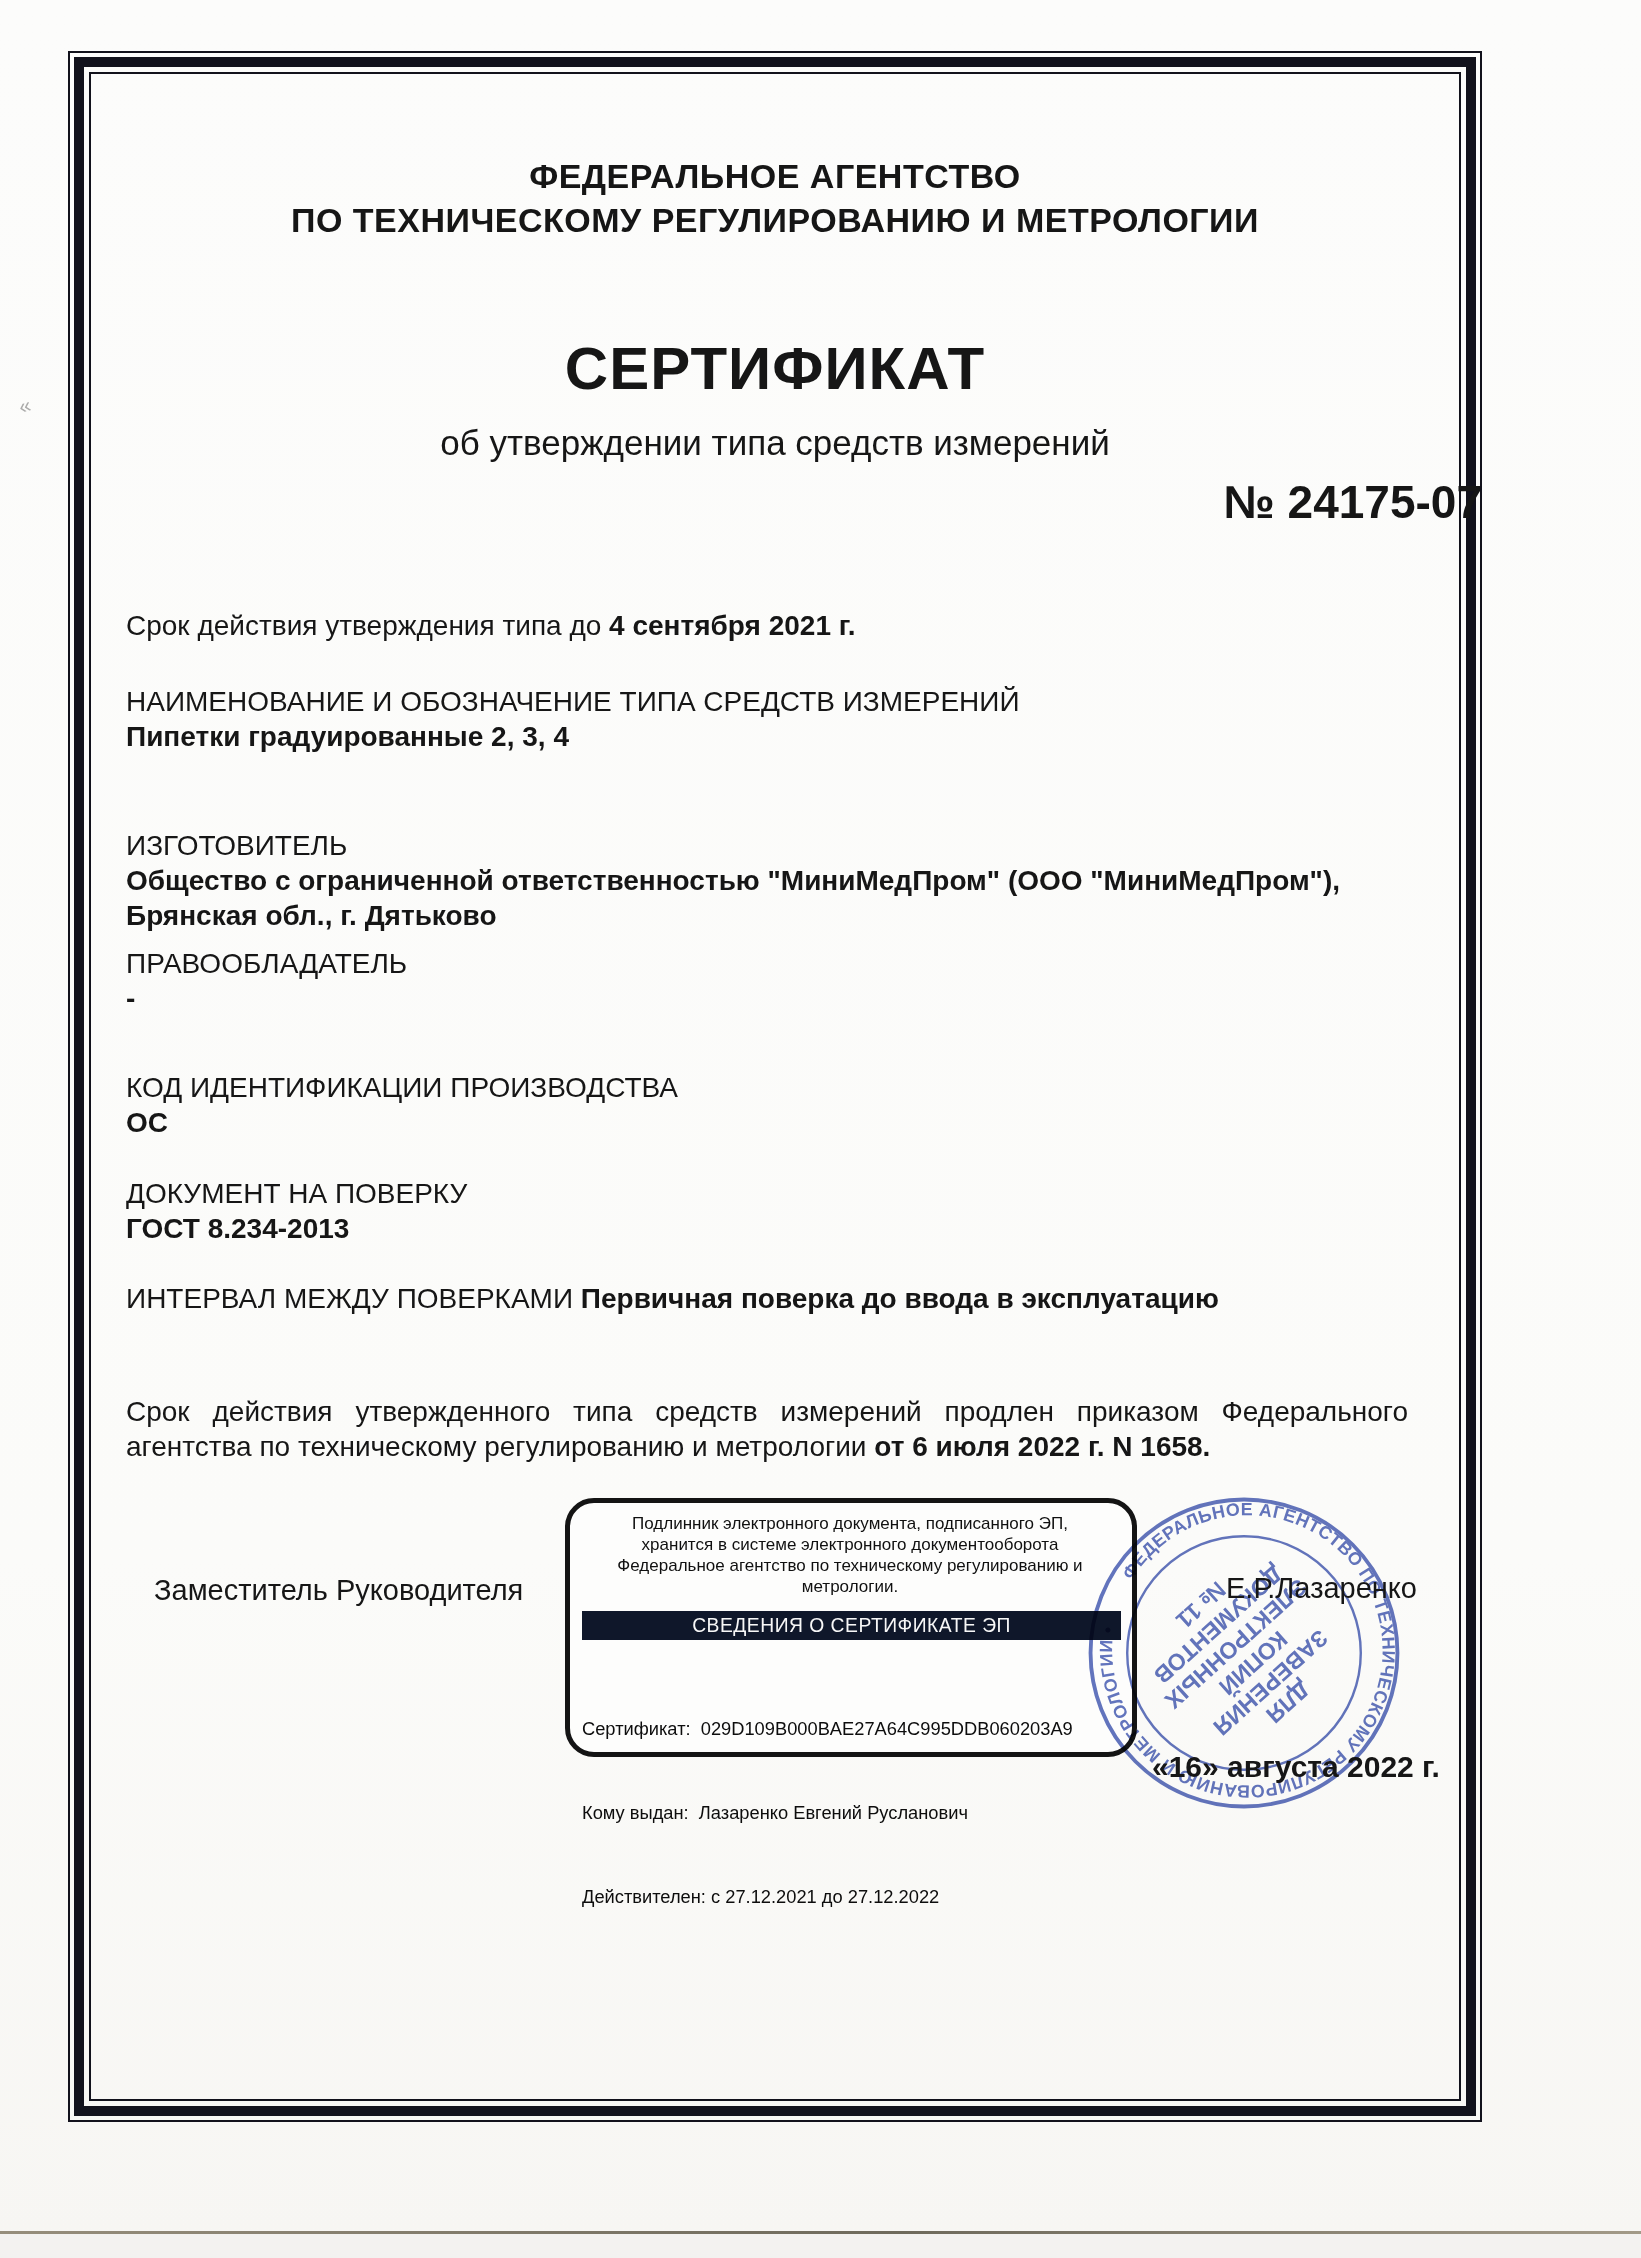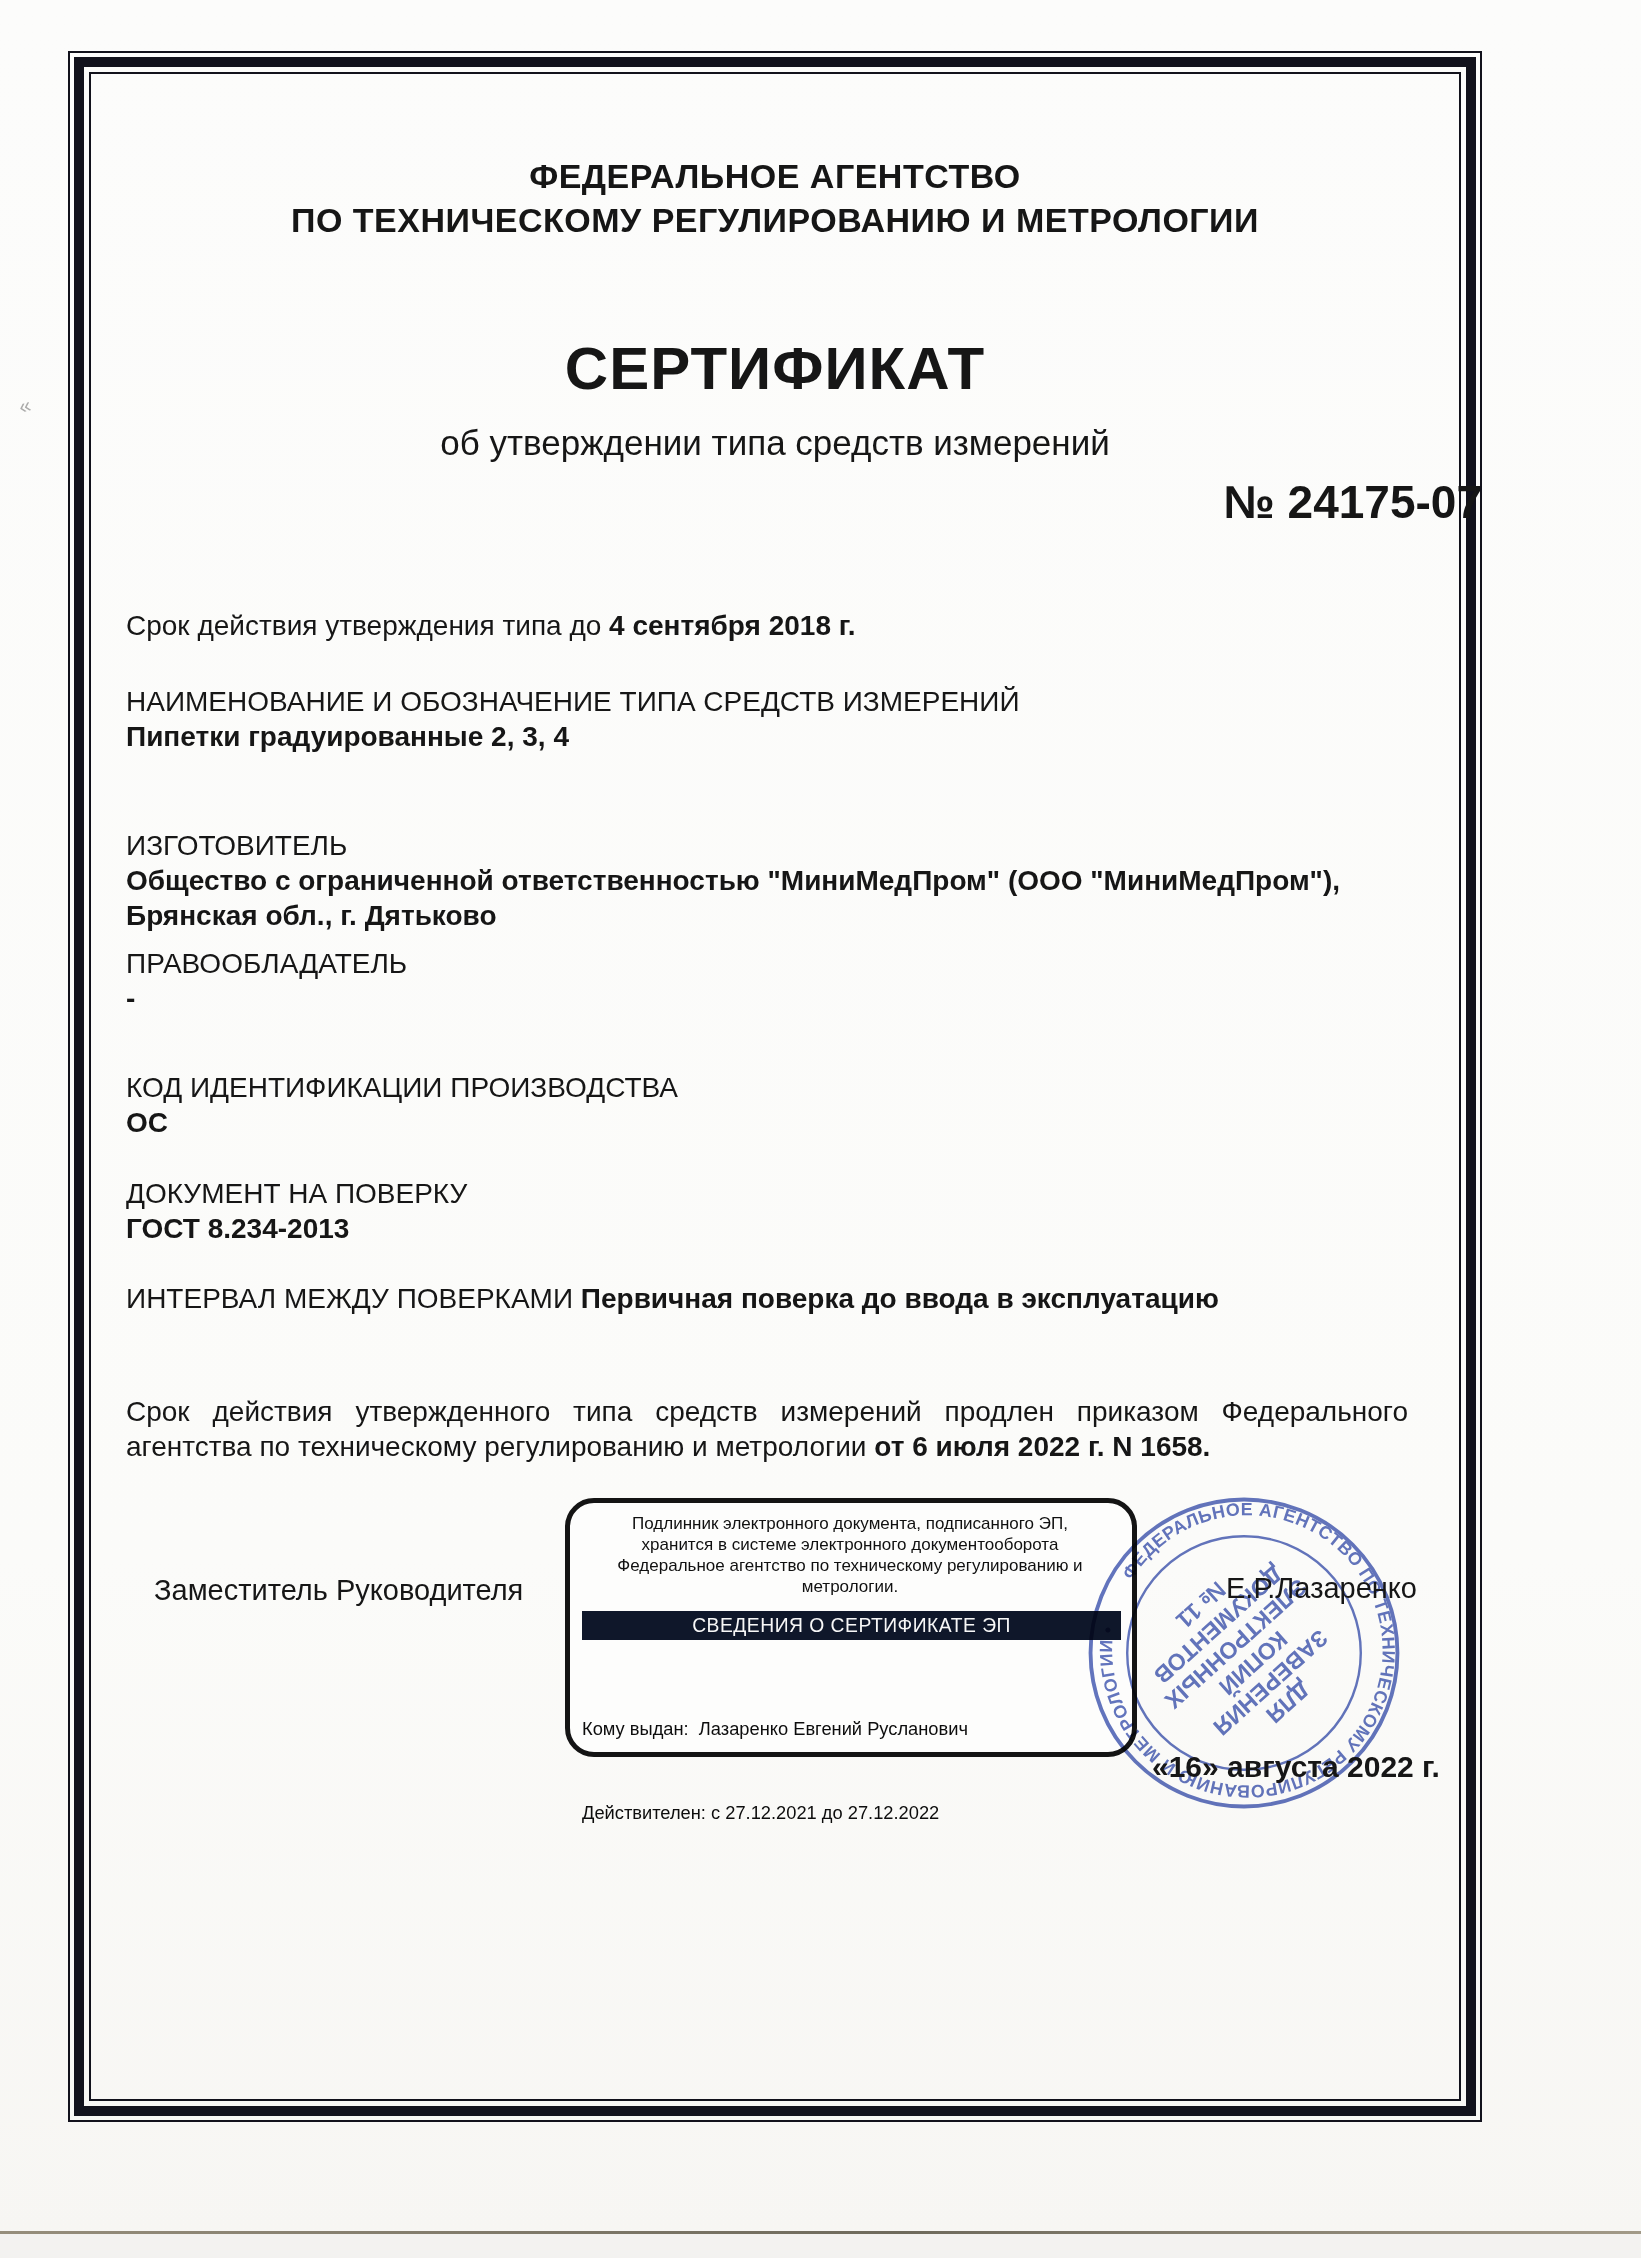--- a/index.html
+++ b/index.html
@@ -86,21 +86,21 @@
 <div class="blk center-band agency">
   <div>ФЕДЕРАЛЬНОЕ АГЕНТСТВО</div>
   <div>ПО ТЕХНИЧЕСКОМУ РЕГУЛИРОВАНИЮ И МЕТРОЛОГИИ</div>
 </div>
 
 <div class="blk center-band doc-title">СЕРТИФИКАТ</div>
 <div class="blk center-band doc-subtitle">об утверждении типа средств измерений</div>
 <div class="blk center-band doc-number">№ 24175-07</div>
 
 <div class="blk body-text" style="top:608px;">
-  <span>Срок действия утверждения типа до </span><span class="b">4 сентября 2018 г.</span>
+  <span>Срок действия утверждения типа до </span><span class="b">4 сентября 2021 г.</span>
 </div>
 
 <div class="blk body-text" style="top:684px;">
   <div>НАИМЕНОВАНИЕ И ОБОЗНАЧЕНИЕ ТИПА СРЕДСТВ ИЗМЕРЕНИЙ</div>
   <div class="b">Пипетки градуированные 2, 3, 4</div>
 </div>
 
 <div class="blk body-text" style="top:828px;">
   <div>ИЗГОТОВИТЕЛЬ</div>
   <div class="b">Общество с ограниченной ответственностью "МиниМедПром" (ООО "МиниМедПром"),</div>
@@ -137,20 +137,21 @@
 
 <div class="esign-box"></div>
 <div class="esign-intro">
   <div>Подлинник электронного документа, подписанного ЭП,</div>
   <div>хранится в системе электронного документооборота</div>
   <div>Федеральное агентство по техническому регулированию и</div>
   <div>метрологии.</div>
 </div>
 <div class="esign-bar">СВЕДЕНИЯ О СЕРТИФИКАТЕ ЭП</div>
 <div class="esign-details">
+  <div>Сертификат:  029D109B000BAE27A64C995DDB060203A9</div>
   <div>Кому выдан:  Лазаренко Евгений Русланович</div>
   <div>Действителен: с 27.12.2021 до 27.12.2022</div>
 </div>
 
 <div class="stamp">
   <svg width="332" height="332" viewBox="0 0 344 344">
     <circle cx="172" cy="172" r="159" fill="none" stroke="#4d62b6" stroke-width="4"></circle>
     <circle cx="172" cy="172" r="121" fill="none" stroke="#4d62b6" stroke-width="2.5"></circle>
     <defs>
       <path id="ringPath" d="M 55.6,96.9 A 140,140 0 1 1 54.3,99.1"></path>

